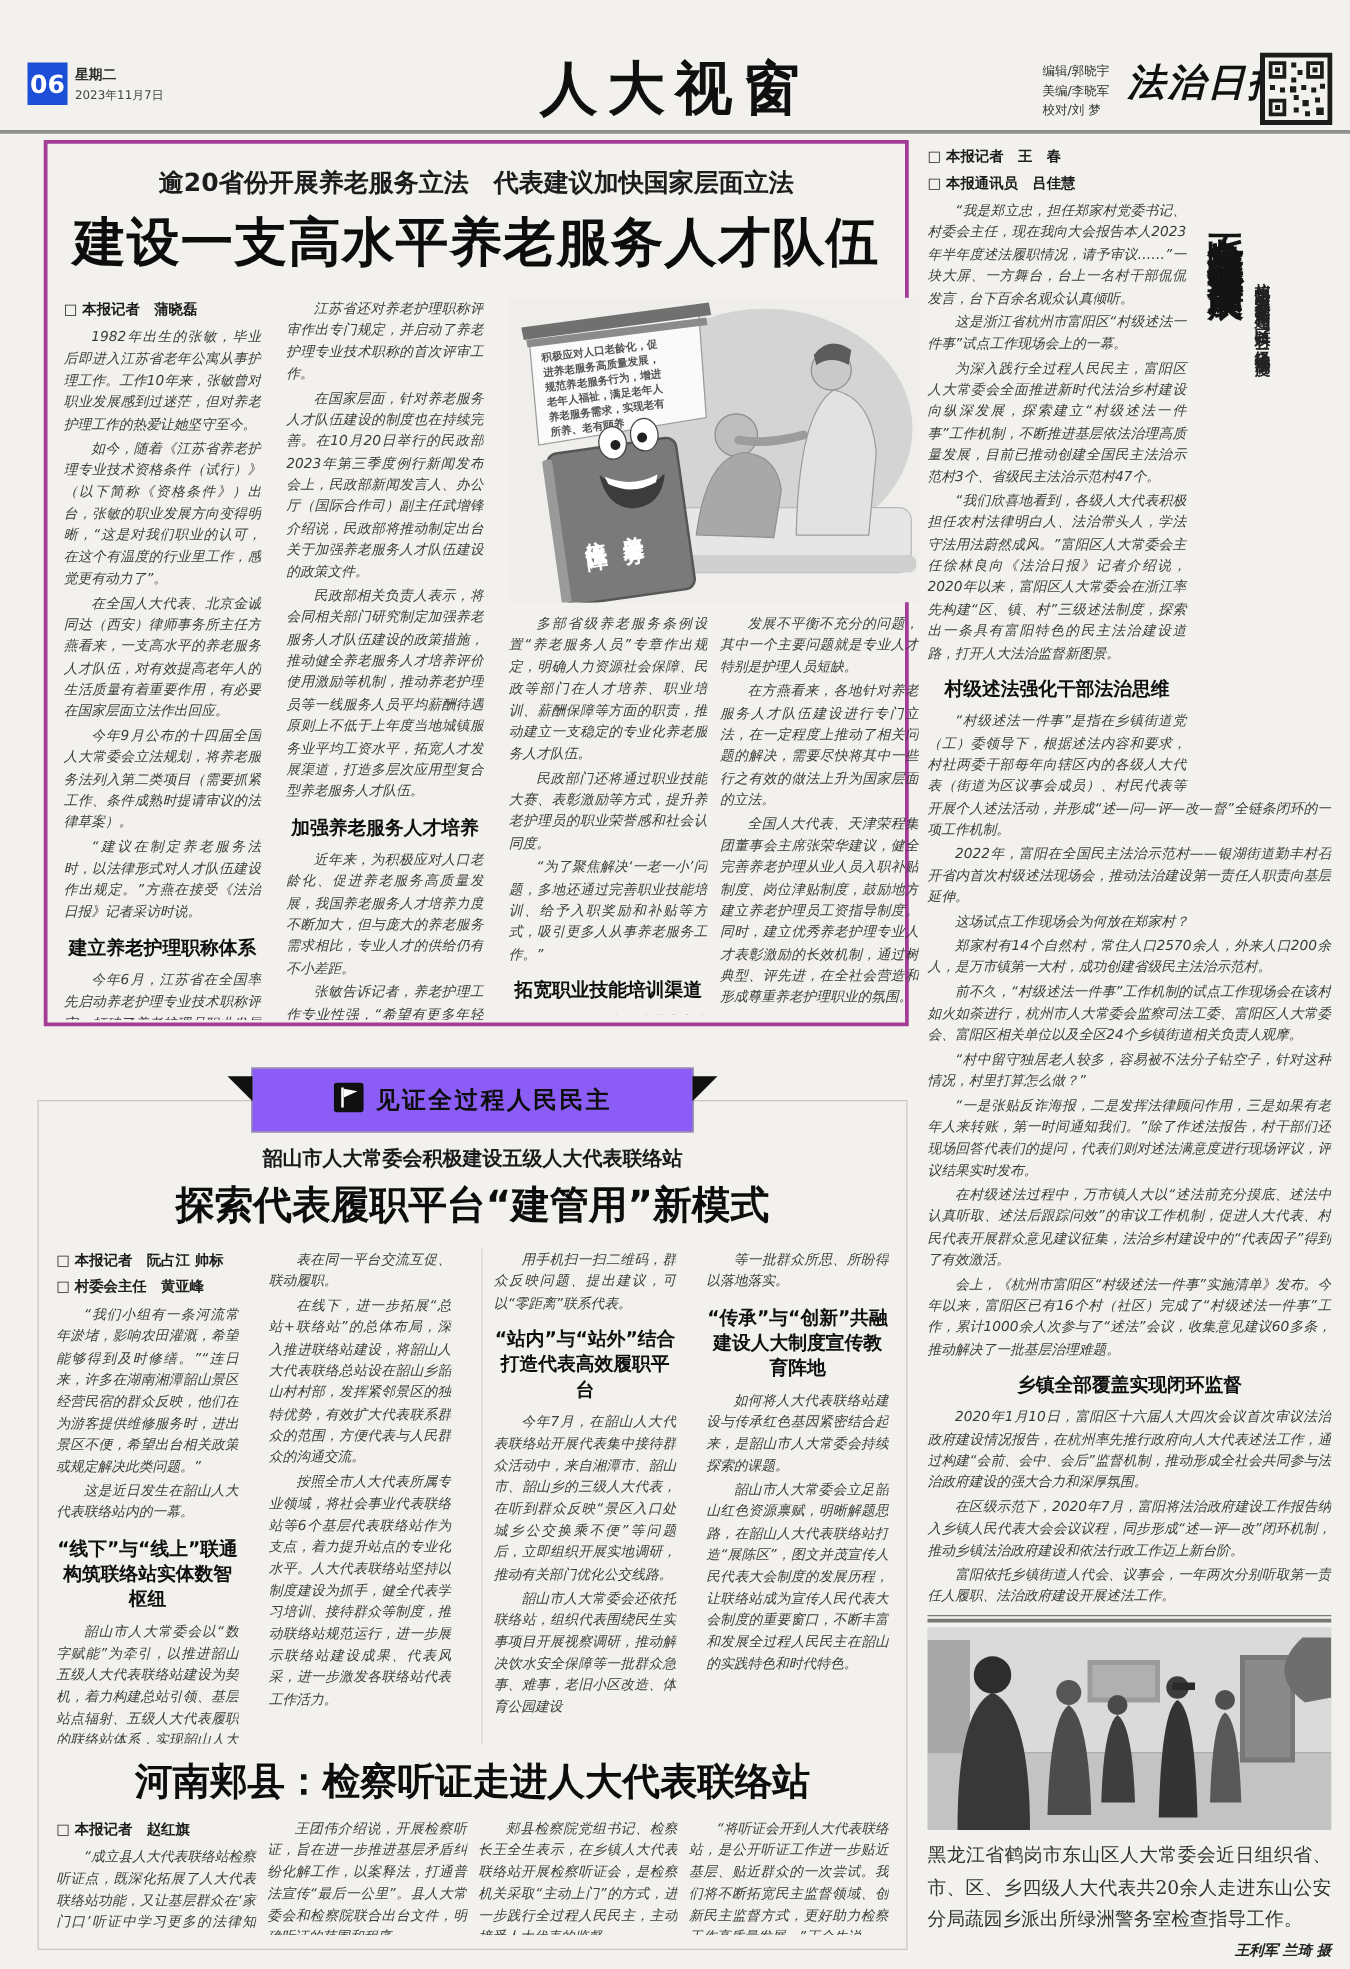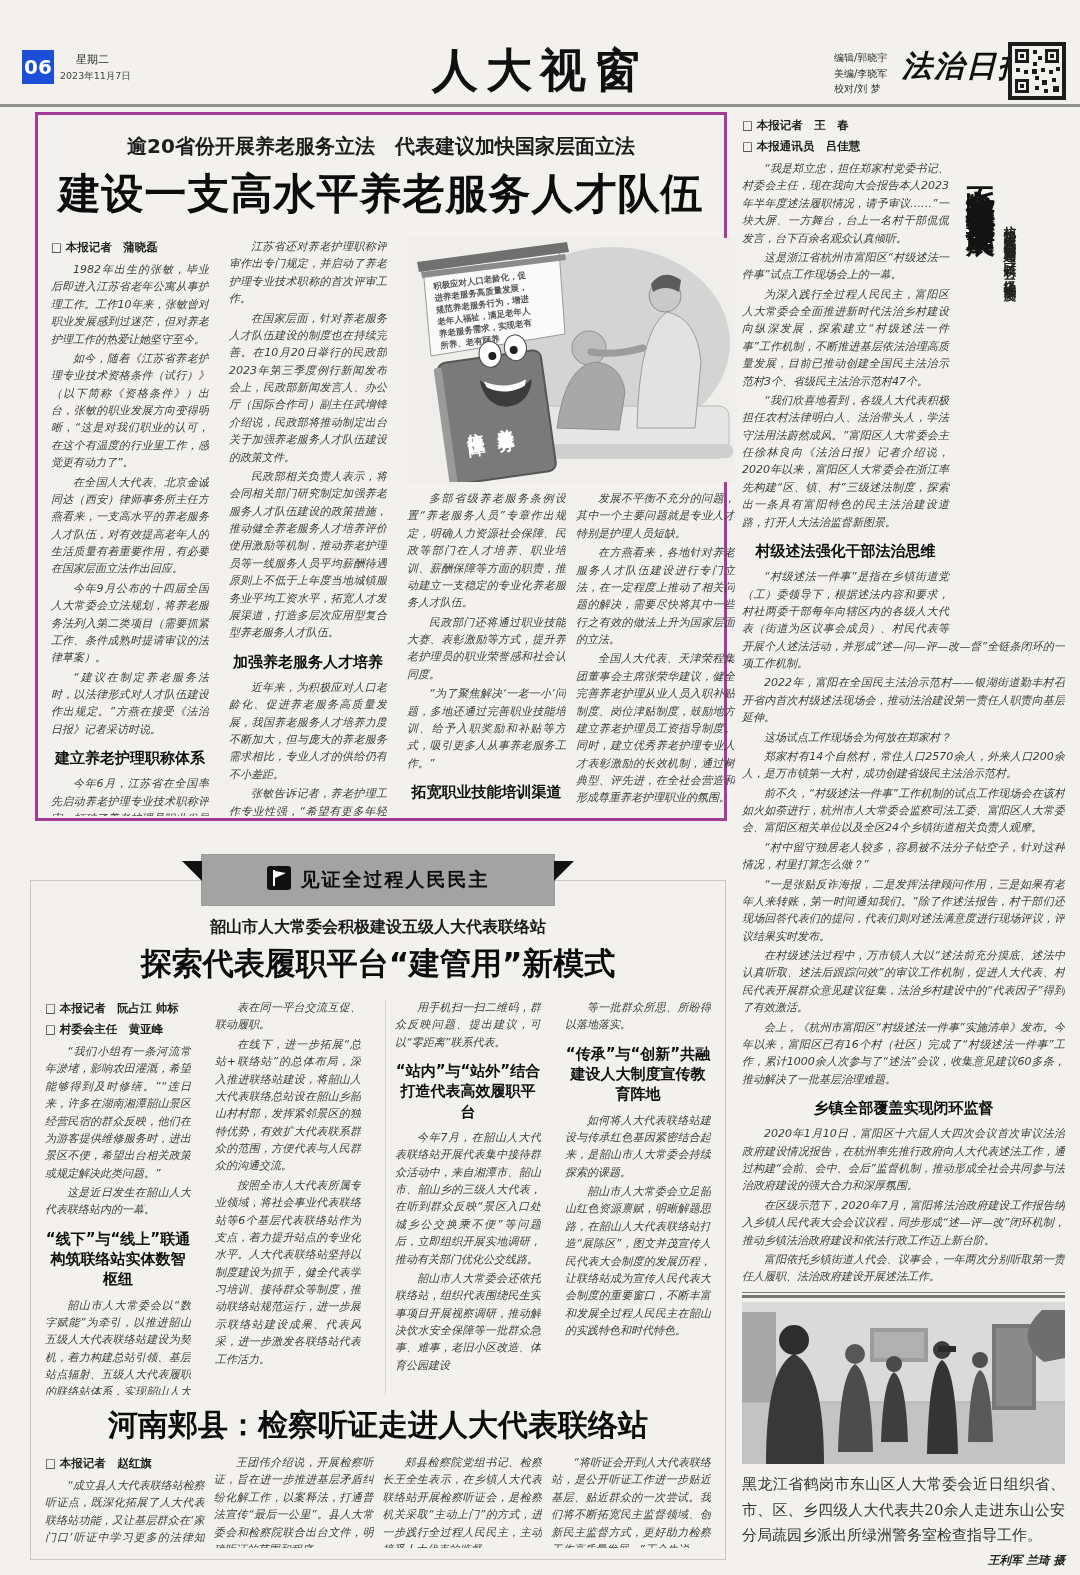--- a/index.html
+++ b/index.html
@@ -3,21 +3,21 @@
 <meta charset="utf-8">
 <style>
   html,body{margin:0;padding:0;}
   body{width:1080px;height:1575px;position:relative;background:#f3f1ed;
        font-family:"DejaVu Sans","Liberation Sans",sans-serif;color:#3c3c3c;overflow:hidden;}
   .abs{position:absolute;}
 
   
   #pagenum{left:22px;top:50px;width:32px;height:34px;background:#1d4ed8;color:#fff;
            font-size:20px;font-weight:bold;display:flex;align-items:center;justify-content:center;}
-  #weekday{left:76px;top:52px;font-size:11px;font-weight:normal;color:#2b2b2b;text-align:center;}
+  #weekday{left:60px;top:52px;font-size:11px;font-weight:bold;color:#2b2b2b;text-align:center;}
   #hdate{left:60px;top:70px;font-size:9.5px;color:#444;}
   #masthead{left:0;right:0;top:40px;text-align:center;font-size:46px;font-weight:900;
             color:#101010;letter-spacing:8px;}
   #staff{left:834px;top:50px;font-size:10px;line-height:1.55;color:#333;}
   #brand{left:902px;top:46px;font-size:30px;font-weight:bold;font-style:italic;
          font-family:"DejaVu Serif","Liberation Serif",serif;color:#111;letter-spacing:2px;}
   #qr{left:1008px;top:42px;}
   #hrule{left:0;top:104px;width:1080px;height:3px;background:#8f8f8f;}
 
   
@@ -47,21 +47,21 @@
   #rule2{left:742px;top:1292px;width:323px;height:2px;border-top:1px solid #777;
          border-bottom:3px solid #777;box-sizing:content-box;}
   #photo{left:742px;top:1302px;width:323px;height:162px;background:#cfcfcf;}
   #captionwrap{left:742px;top:1472px;width:323px;font-family:"DejaVu Serif","Liberation Serif",serif;}
   #caption{font-size:15px;line-height:1.7;text-align:justify;color:#333;}
   #pcredit{font-size:11.5px;font-weight:bold;text-align:right;color:#222;margin-top:4px;font-style:italic;}
 
   
   #midbox{left:30px;top:880px;width:696px;height:680px;border:1px solid #c9c7c3;box-sizing:border-box;}
   #banner{position:absolute;left:50%;transform:translateX(-50%);top:-27px;width:352px;height:50px;
-          background:#a3a3a3;border:1px solid #9a9a9a;display:flex;align-items:center;
+          background:#8b5cf6;border:1px solid #9a9a9a;display:flex;align-items:center;
           justify-content:center;gap:10px;}
   #banner:before,#banner:after{content:"";position:absolute;top:6px;width:0;height:0;border-style:solid;}
   #banner:before{left:-20px;border-width:0 20px 20px 0;border-color:transparent #111 transparent transparent;}
   #banner:after{right:-20px;border-width:20px 20px 0 0;border-color:#111 transparent transparent transparent;}
   #bannertext{font-size:19px;font-weight:900;color:#0e0e0e;letter-spacing:2px;}
   #shkicker{margin-top:36px;text-align:center;font-size:16px;font-weight:bold;color:#1a1a1a;}
   #shhead{text-align:center;font-size:31px;font-weight:900;color:#0d0d0d;margin-top:5px;}
   #shcols{display:flex;gap:24px;padding:0 14px;margin-top:14px;height:396px;}
   #shcols .mcol{flex:1;width:auto;}
   #shcols .mcol:nth-child(3){border-left:1px solid #d6d4d0;padding-left:9px;}

